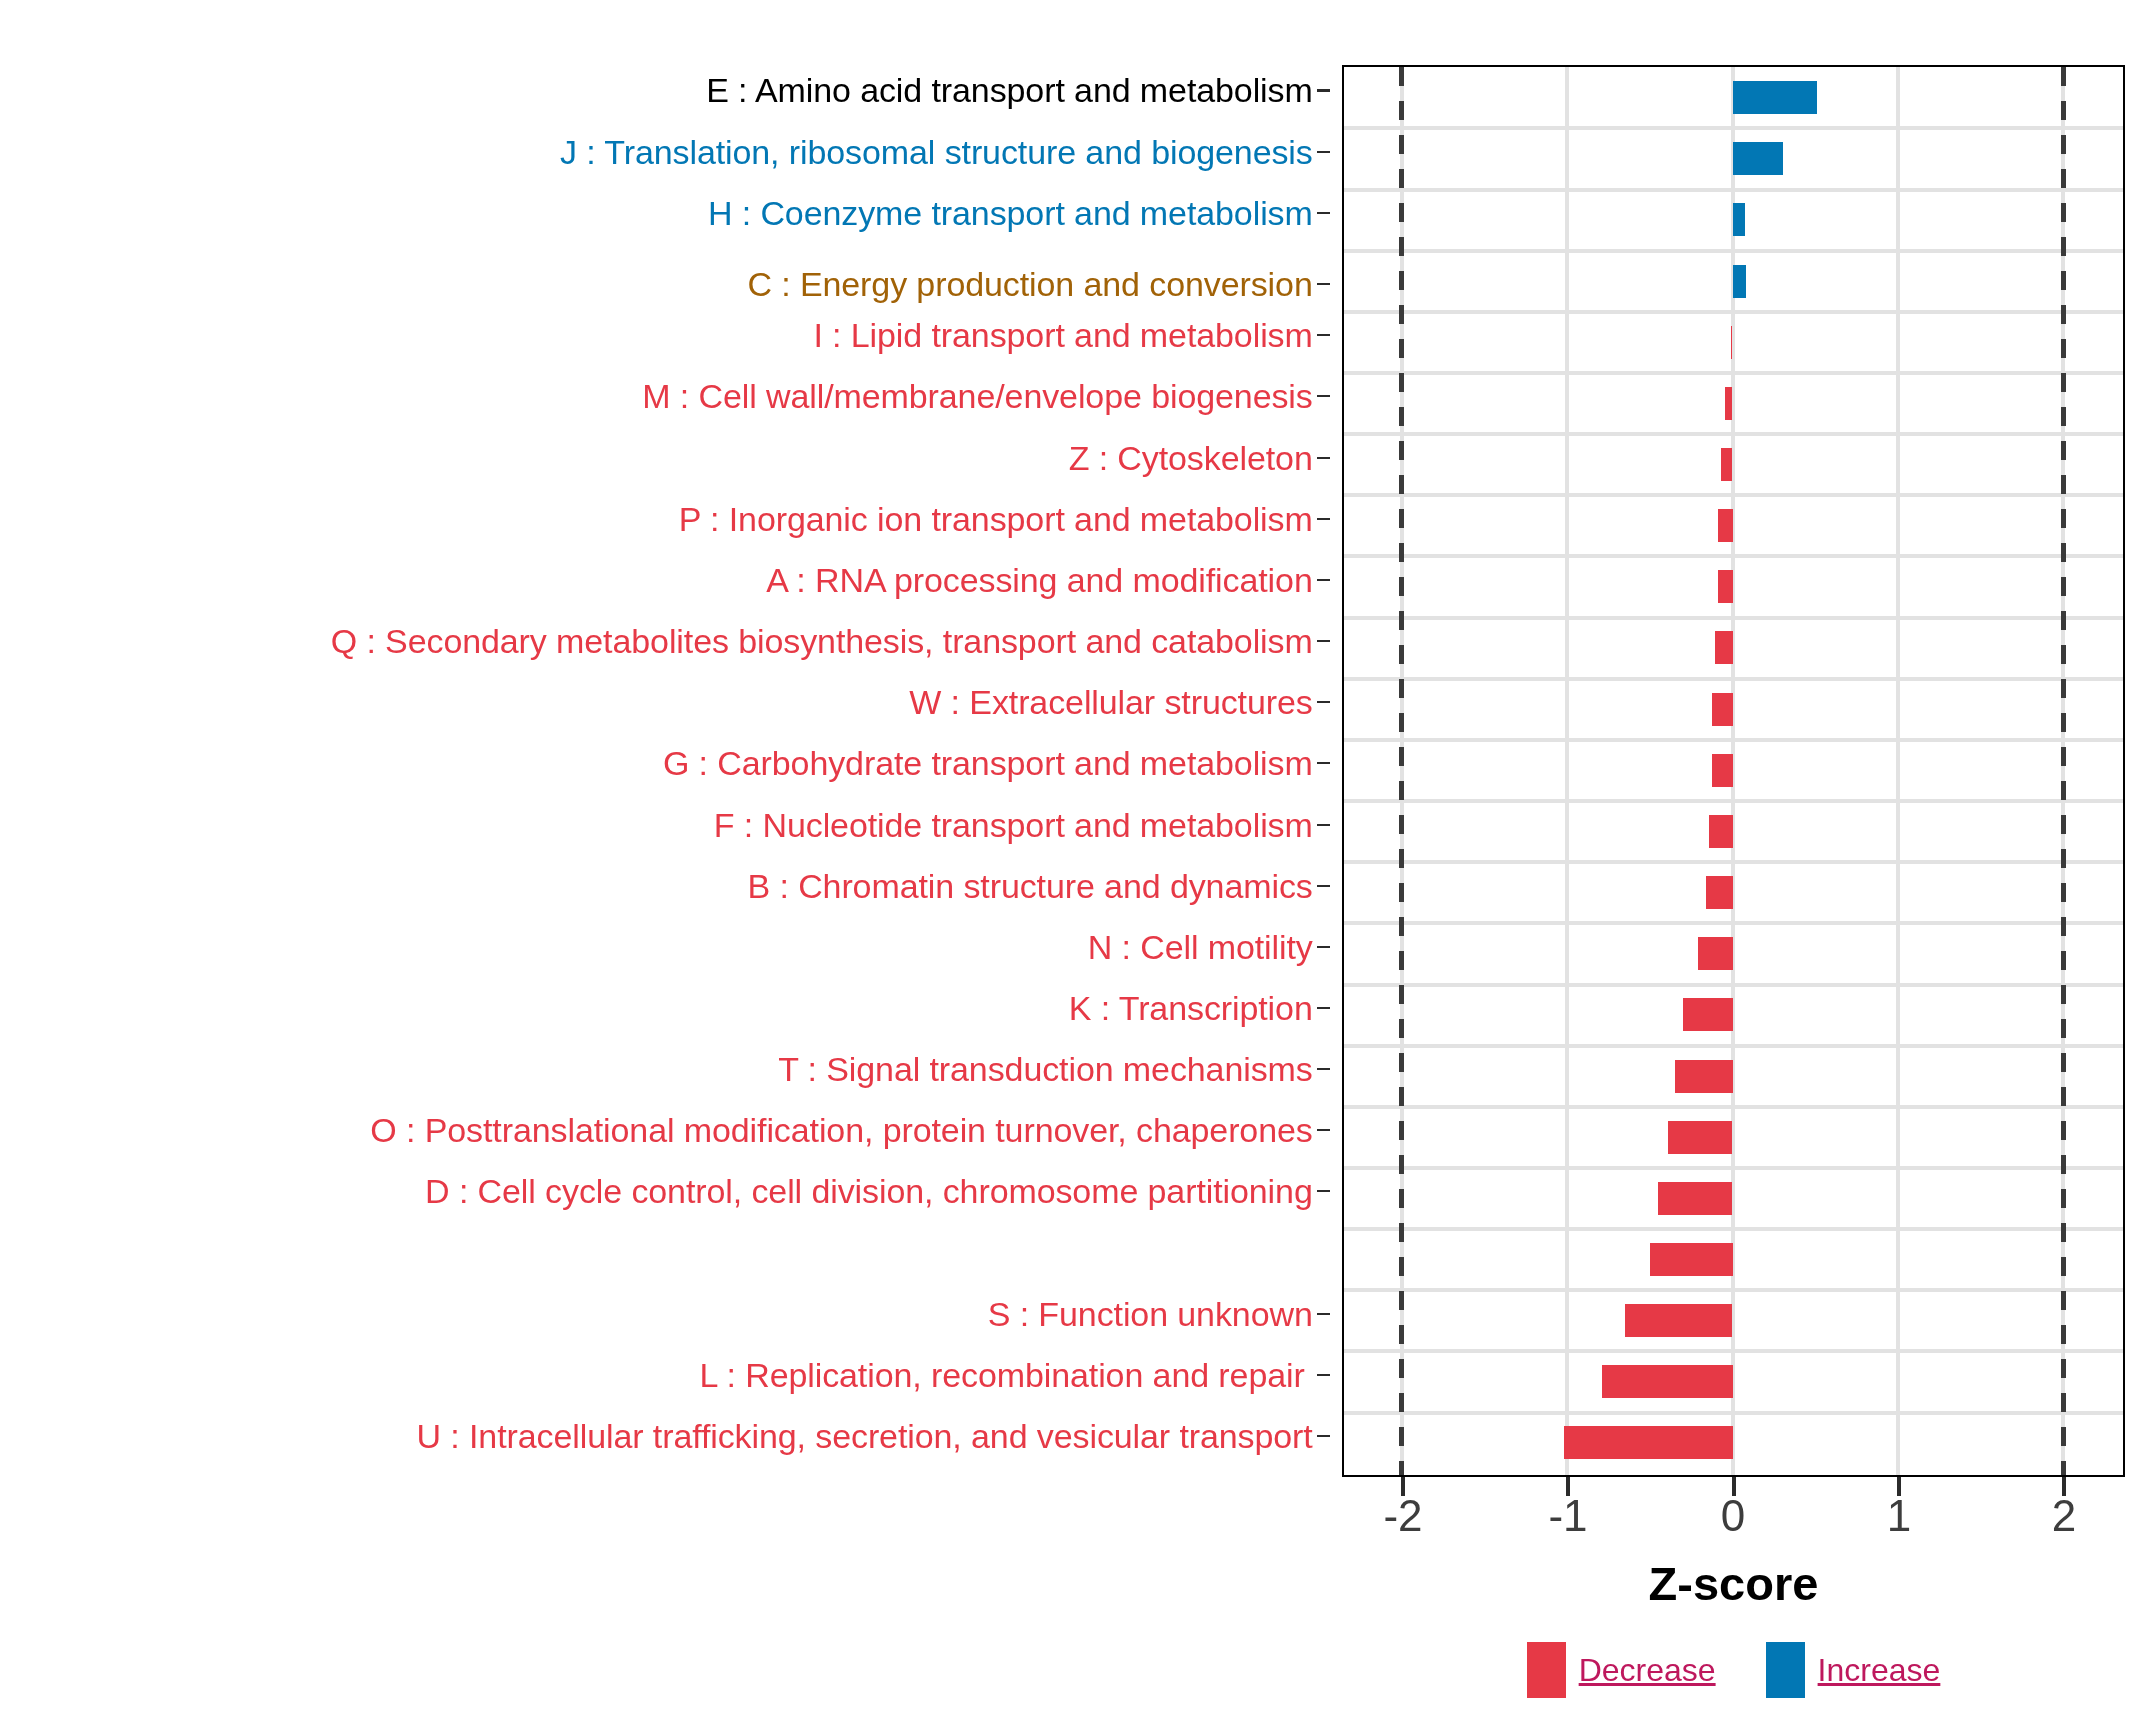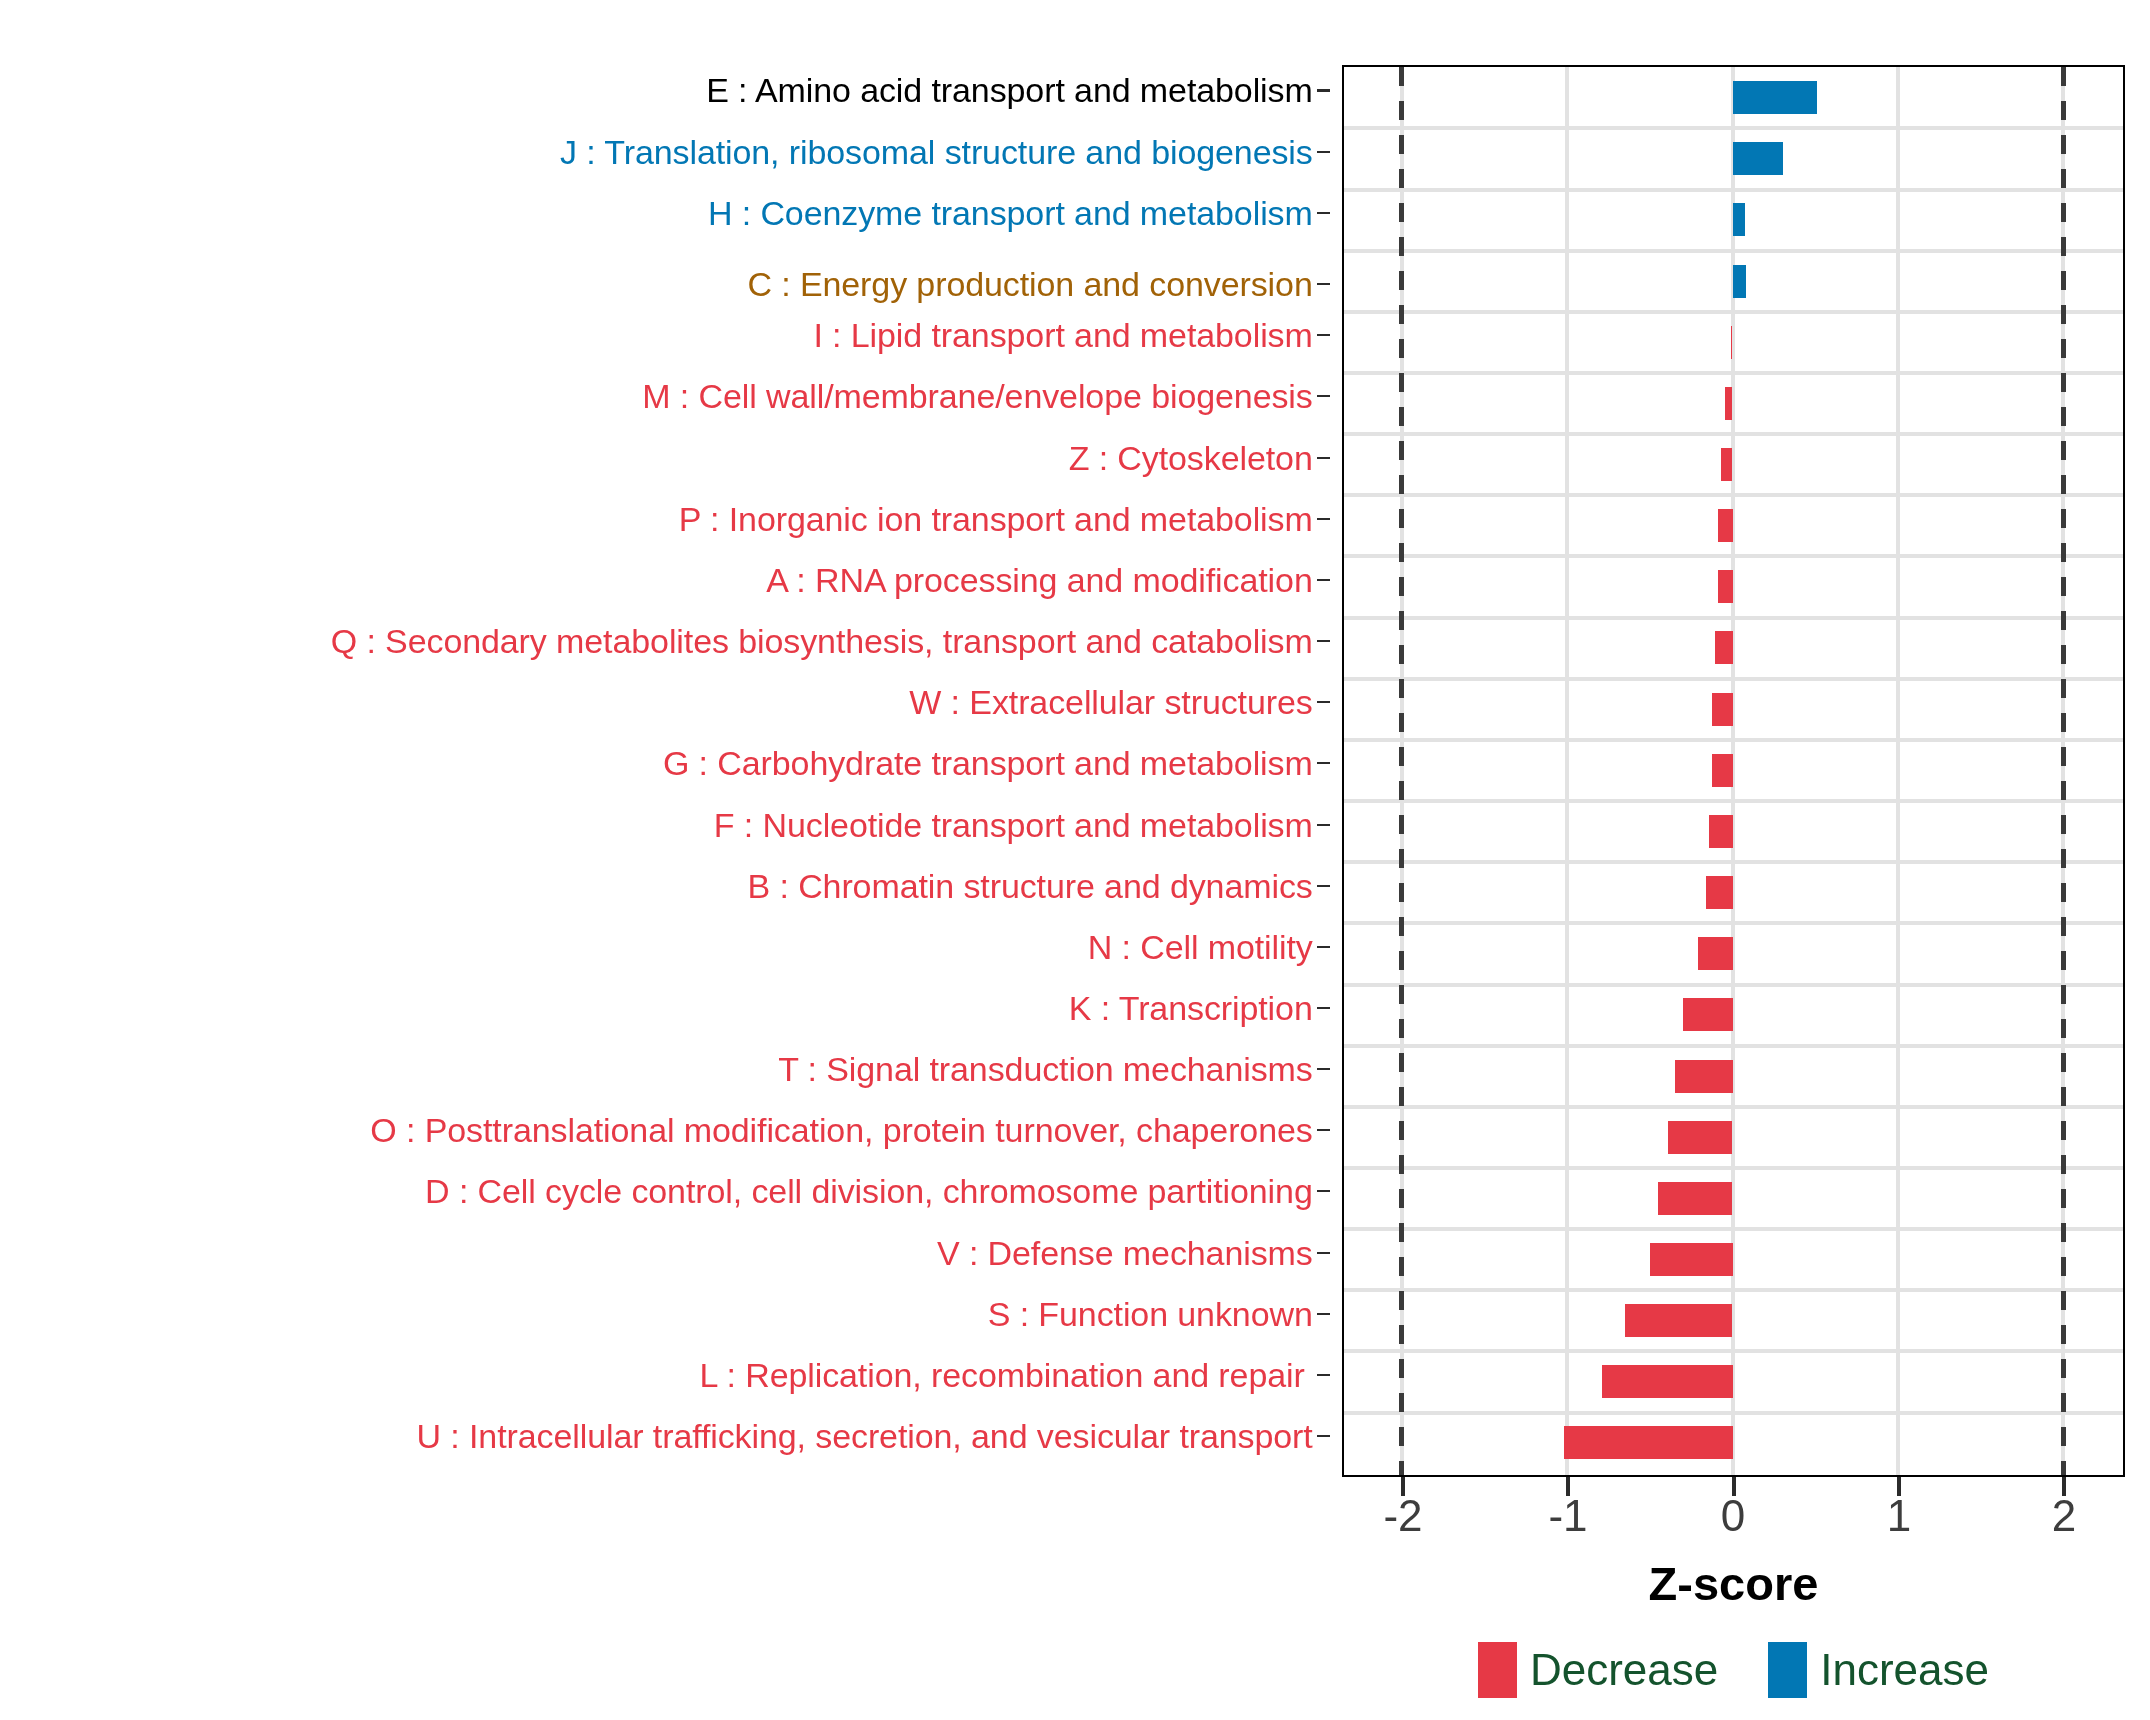--- a/index.html
+++ b/index.html
@@ -83,21 +83,21 @@
 
   
   .legend{
     position:absolute;
     left:1342px;top:1642px;width:783px;
     display:flex;align-items:center;justify-content:center;
     gap:18.6px;
   }
   .legend-item{display:flex;align-items:center;gap:13px;}
   .legend-swatch{width:39px;height:56px;flex:none;}
-  .legend-text{font-size:44px;color:#14532d;white-space:nowrap;}
+  .legend-text{font-size:32px;color:#be185d;white-space:nowrap;text-decoration:underline;}
 </style>
 </head>
 <body>
 
 <div id="root">
 
   <div class="labels" id="labels">
       <div class="label-row" style="top: 3.7px; color: #000000;">
         <span>E : Amino acid transport and metabolism</span>
         <span class="tick-mark"></span>
@@ -165,24 +165,20 @@
       <div class="label-row" style="top: 982px; color: rgb(230, 57, 70);">
         <span>T : Signal transduction mechanisms</span>
         <span class="tick-mark"></span>
       </div>
       <div class="label-row" style="top: 1043px; color: rgb(230, 57, 70);">
         <span>O : Posttranslational modification, protein turnover, chaperones</span>
         <span class="tick-mark"></span>
       </div>
       <div class="label-row" style="top: 1104px; color: rgb(230, 57, 70);">
         <span>D : Cell cycle control, cell division, chromosome partitioning</span>
-        <span class="tick-mark"></span>
-      </div>
-      <div class="label-row" style="top: 1166px; color: rgb(230, 57, 70);">
-        <span>V : Defense mechanisms</span>
         <span class="tick-mark"></span>
       </div>
       <div class="label-row" style="top: 1227px; color: rgb(230, 57, 70);">
         <span>S : Function unknown</span>
         <span class="tick-mark"></span>
       </div>
       <div class="label-row" style="top: 1288px; color: rgb(230, 57, 70); gap: 8px;">
         <span>L : Replication, recombination and repair</span>
         <span class="tick-mark"></span>
       </div>

